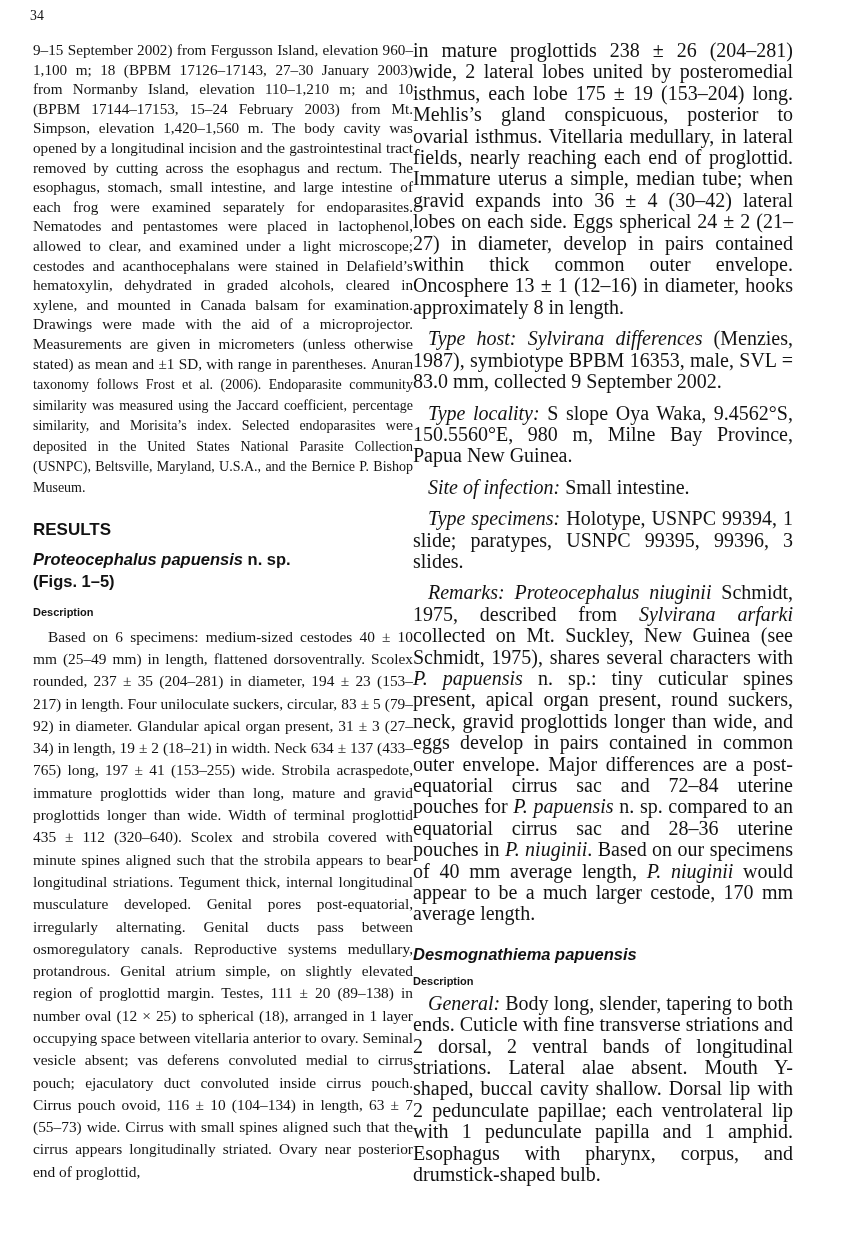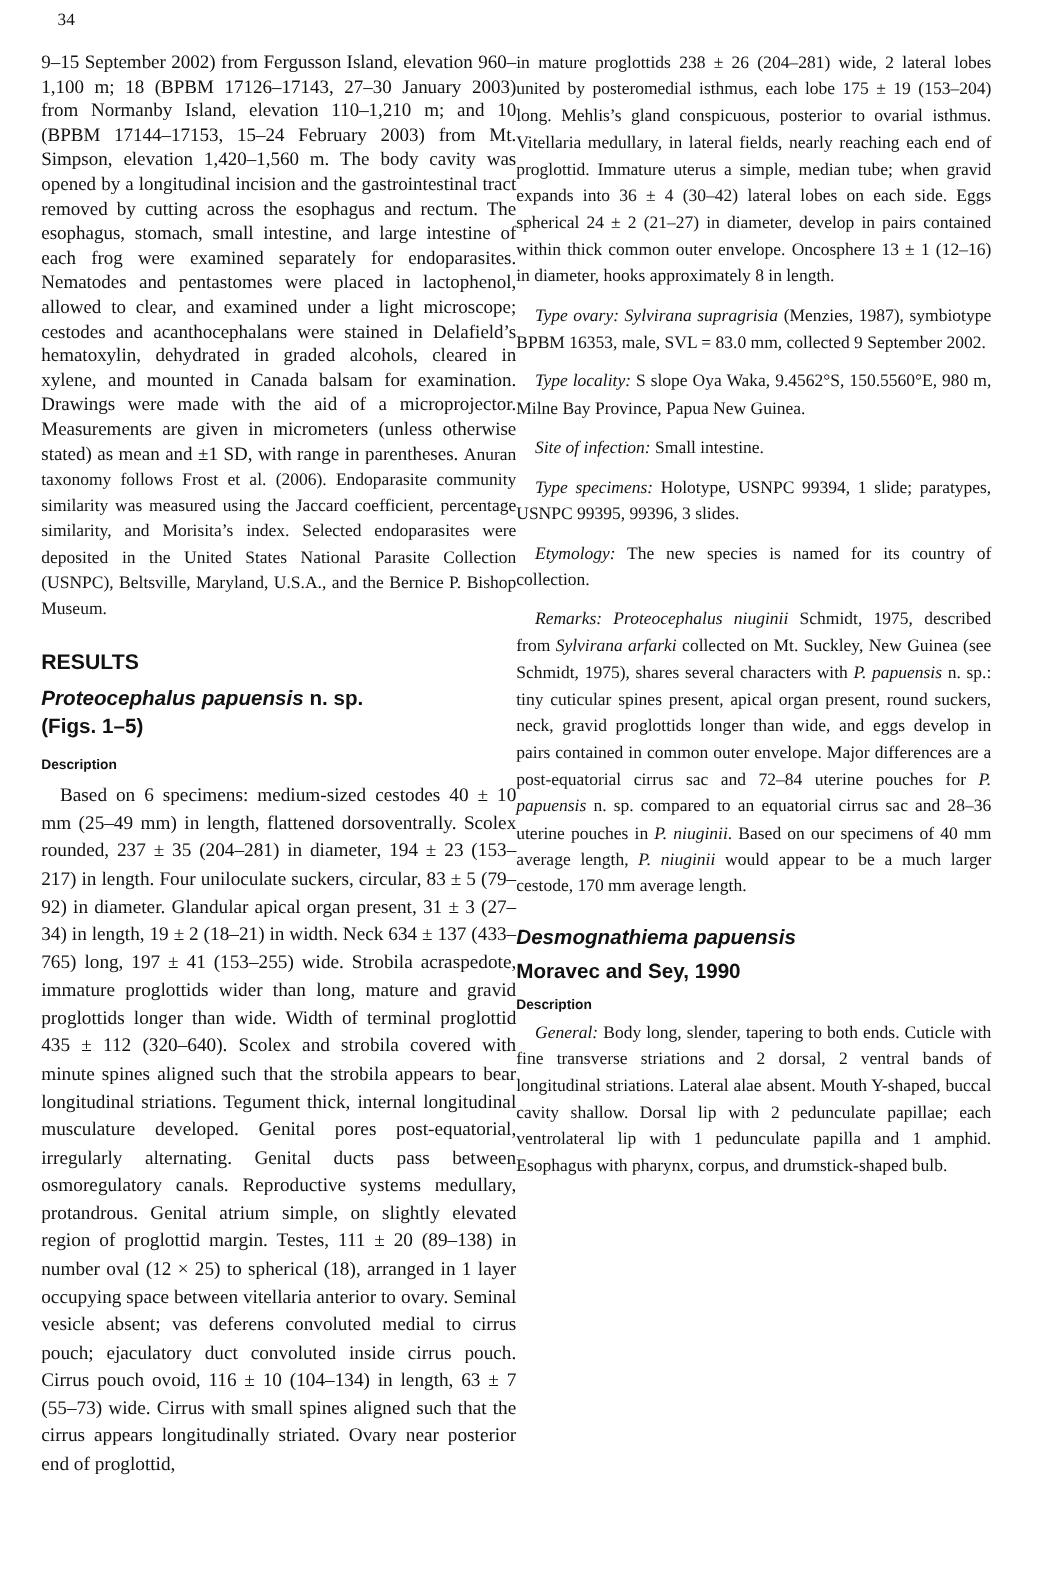--- a/index.html
+++ b/index.html
@@ -9,34 +9,34 @@
     height: 1257px;
     background: #ffffff;
     color: #121212;
     font-family: "Liberation Serif", serif;
     overflow: hidden;
     box-sizing: border-box;
   }
   .running-header {
     display: flex;
     align-items: flex-end;
-    padding: 8px 33px 0 46px;
+    padding: 8px 33px 0 30px;
     font-size: 13.8px;
     letter-spacing: 0.2px;
   }
   .running-header .pageno { width: 30px; }
   .columns {
     display: flex;
     padding: 16px 33px 0 33px;
     box-sizing: border-box;
   }
   .col { width: 380px; }
   p, h1, h2, h3, h4, div { margin: 0; padding: 0; }
   .body {
-    font-size: 14px;
+    font-size: 20px;
     line-height: 21.4px;
     text-align: justify;
     hyphens: none;
   }
   .methods {
     font-size: 15.2px;
     line-height: 19.6px;
     text-align: justify;
   }
   .sm { font-size: 14px; }
@@ -87,35 +87,33 @@
       <div class="heading-sans" style="font-size:16.5px;">(Figs. 1–5)</div>
 
       <h4 class="sub-heading">Description</h4>
 
       <p class="desc1 indent">Based on 6 specimens: medium-sized cestodes 40 ± 10 mm (25–49 mm) in length, flattened dorsoventrally. Scolex rounded, 237 ± 35 (204–281) in diameter, 194 ± 23 (153–217) in length. Four uniloculate suckers, circular, 83 ± 5 (79–92) in diameter. Glandular apical organ present, 31 ± 3 (27–34) in length, 19 ± 2 (18–21) in width. Neck 634 ± 137 (433–765) long, 197 ± 41 (153–255) wide. Strobila acraspedote, immature proglottids wider than long, mature and gravid proglottids longer than wide. Width of terminal proglottid 435 ± 112 (320–640). Scolex and strobila covered with minute spines aligned such that the strobila appears to bear longitudinal striations. Tegument thick, internal longitudinal musculature developed. Genital pores post-equatorial, irregularly alternating. Genital ducts pass between osmoregulatory canals. Reproductive systems medullary, protandrous. Genital atrium simple, on slightly elevated region of proglottid margin. Testes, 111 ± 20 (89–138) in number oval (12 × 25) to spherical (18), arranged in 1 layer occupying space between vitellaria anterior to ovary. Seminal vesicle absent; vas deferens convoluted medial to cirrus pouch; ejaculatory duct convoluted inside cirrus pouch. Cirrus pouch ovoid, 116 ± 10 (104–134) in length, 63 ± 7 (55–73) wide. Cirrus with small spines aligned such that the cirrus appears longitudinally striated. Ovary near posterior end of proglottid,</p>
     </div>
 
     <div class="col">
       <p class="body rcol-para">in mature proglottids 238 ± 26 (204–281) wide, 2 lateral lobes united by posteromedial isthmus, each lobe 175 ± 19 (153–204) long. Mehlis’s gland conspicuous, posterior to ovarial isthmus. Vitellaria medullary, in lateral fields, nearly reaching each end of proglottid. Immature uterus a simple, median tube; when gravid expands into 36 ± 4 (30–42) lateral lobes on each side. Eggs spherical 24 ± 2 (21–27) in diameter, develop in pairs contained within thick common outer envelope. Oncosphere 13 ± 1 (12–16) in diameter, hooks approximately 8 in length.</p>
 
-      <p class="body rcol-para indent"><span class="i">Type ovary: Sylvirana supragrisia</span><span> (Menzies, 1987), symbiotype BPBM 16353, male, SVL = 83.0 mm, collected 9 September 2002.</span></p>
+      <p class="body rcol-para indent"><span class="i">Type host: Sylvirana differences</span><span> (Menzies, 1987), symbiotype BPBM 16353, male, SVL = 83.0 mm, collected 9 September 2002.</span></p>
 
       <p class="body rcol-para indent"><span class="i">Type locality:</span><span> S slope Oya Waka, 9.4562°S, 150.5560°E, 980 m, Milne Bay Province, Papua New Guinea.</span></p>
 
       <p class="body rcol-para indent"><span class="i">Site of infection:</span><span> Small intestine.</span></p>
 
       <p class="body rcol-para indent"><span class="i">Type specimens:</span><span> Holotype, USNPC 99394, 1 slide; paratypes, USNPC 99395, 99396, 3 slides.</span></p>
 
-      <p class="body rcol-para indent"><span class="i">Etymology:</span><span> The new species is named for its country of collection.</span></p>
 
       <p class="body rcol-para indent"><span class="i">Remarks: Proteocephalus niuginii</span><span> Schmidt, 1975, described from </span><span class="i">Sylvirana arfarki</span><span> collected on Mt. Suckley, New Guinea (see Schmidt, 1975), shares several characters with </span><span class="i">P. papuensis</span><span> n. sp.: tiny cuticular spines present, apical organ present, round suckers, neck, gravid proglottids longer than wide, and eggs develop in pairs contained in common outer envelope. Major differences are a post-equatorial cirrus sac and 72–84 uterine pouches for </span><span class="i">P. papuensis</span><span> n. sp. compared to an equatorial cirrus sac and 28–36 uterine pouches in </span><span class="i">P. niuginii</span><span>. Based on our specimens of 40 mm average length, </span><span class="i">P. niuginii</span><span> would appear to be a much larger cestode, 170 mm average length.</span></p>
 
       <h3 class="heading-sans desmo-block"><span class="i">Desmognathiema papuensis</span></h3>
 
-      <div class="heading-sans" style="font-size:16.5px;">Moravec and Sey, 1990</div>
 
 
       <h4 class="sub-heading" style="margin-top:10px; margin-bottom:6px;">Description</h4>
 
       <p class="body indent"><span class="i">General:</span><span> Body long, slender, tapering to both ends. Cuticle with fine transverse striations and 2 dorsal, 2 ventral bands of longitudinal striations. Lateral alae absent. Mouth Y-shaped, buccal cavity shallow. Dorsal lip with 2 pedunculate papillae; each ventrolateral lip with 1 pedunculate papilla and 1 amphid. Esophagus with pharynx, corpus, and drumstick-shaped bulb.</span></p>
     </div>
 
   </div>
 </div>
 

